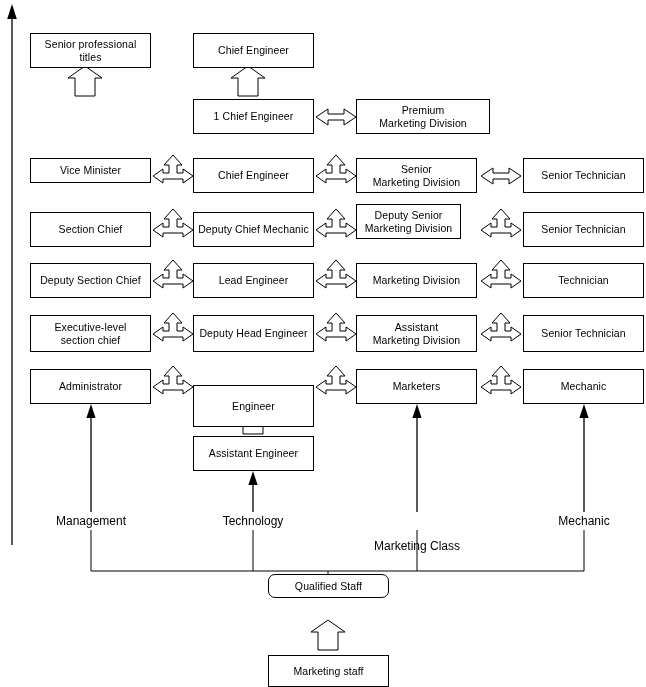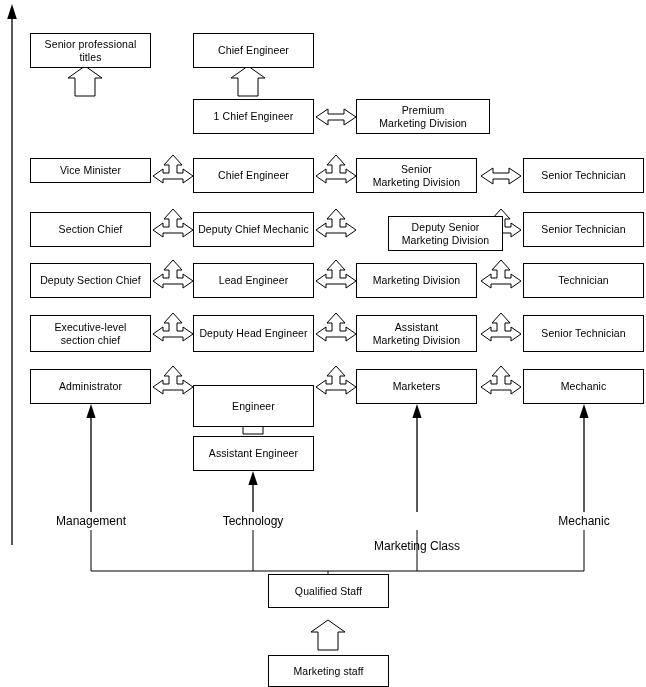--- a/index.html
+++ b/index.html
@@ -174,21 +174,21 @@
   <div class="node" style="left:523px;top:158px;width:121px;height:35px;">
     <span>Senior Technician</span>
   </div>
 
   <div class="node" style="left:30px;top:212px;width:121px;height:35px;">
     <span>Section Chief</span>
   </div>
   <div class="node" style="left:193px;top:212px;width:121px;height:35px;">
     <span>Deputy Chief Mechanic</span>
   </div>
-  <div class="node" style="left:356px;top:216px;width:115px;height:35px;margin-left:32px;">
+  <div class="node" style="left:356px;top:204px;width:105px;height:35px;">
     <span>Deputy Senior
 Marketing Division</span>
   </div>
   <div class="node" style="left:523px;top:212px;width:121px;height:35px;">
     <span>Senior Technician</span>
   </div>
 
   <div class="node" style="left:30px;top:263px;width:121px;height:35px;">
     <span>Deputy Section Chief</span>
   </div>
@@ -227,21 +227,21 @@
     <span>Marketers</span>
   </div>
   <div class="node" style="left:523px;top:369px;width:121px;height:35px;">
     <span>Mechanic</span>
   </div>
 
   <div class="node" style="left:193px;top:436px;width:121px;height:35px;">
     <span>Assistant Engineer</span>
   </div>
 
-  <div class="node" style="left:268px;top:574px;width:121px;height:34px;">
+  <div class="node" style="left:268px;top:574px;width:121px;height:24px;border-radius:7px;">
     <span>Qualified Staff</span>
   </div>
   <div class="node" style="left:268px;top:655px;width:121px;height:32px;">
     <span>Marketing staff</span>
   </div>
 
   <div class="col-label" style="left:41px;top:514px;width:100px;">
     <span>Management</span>
   </div>
   <div class="col-label" style="left:203px;top:514px;width:100px;">

